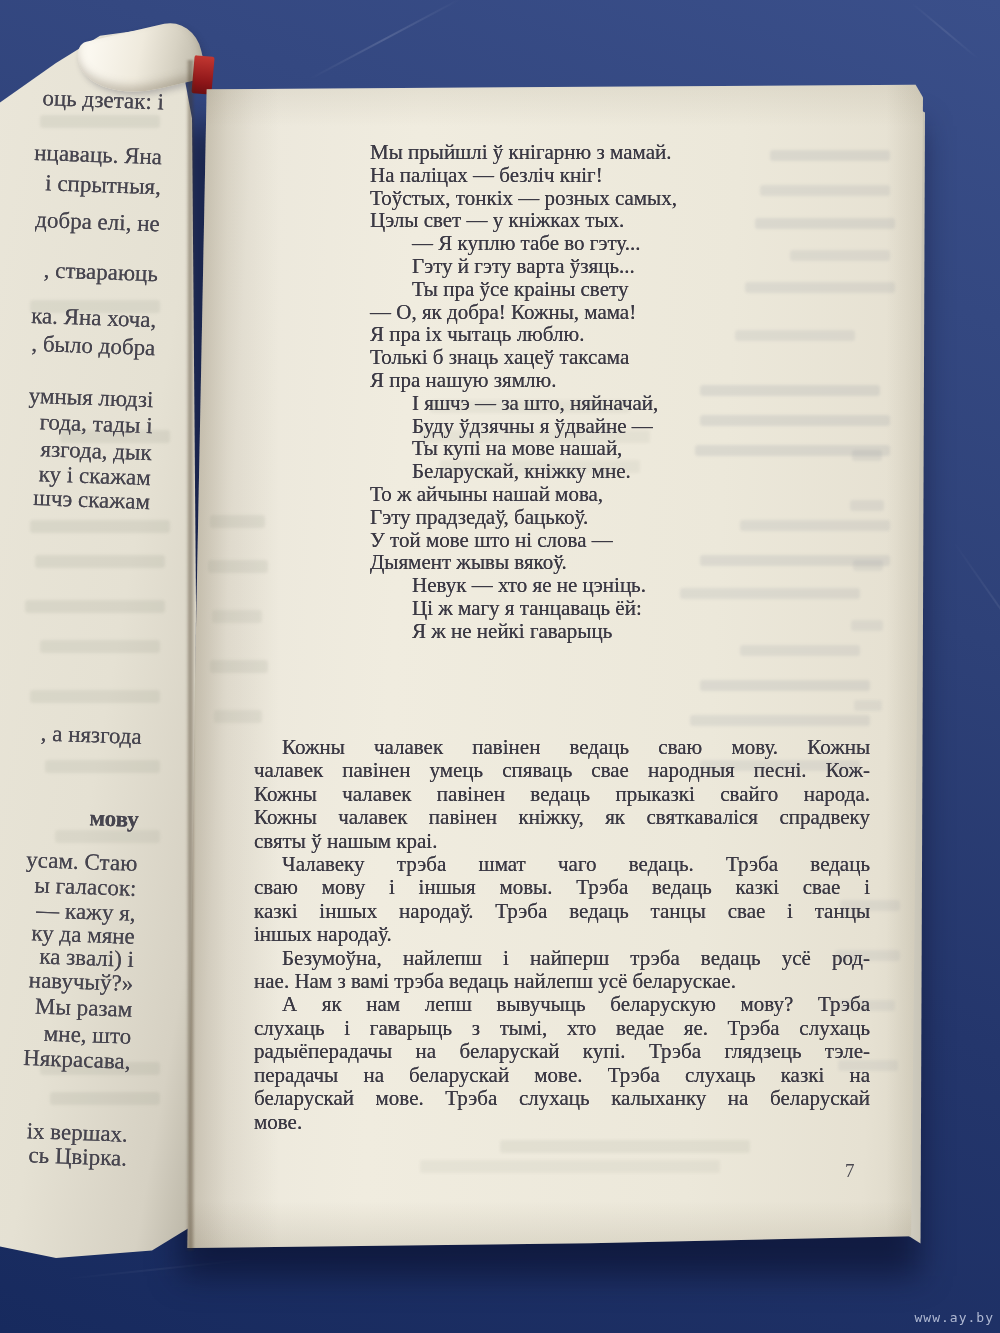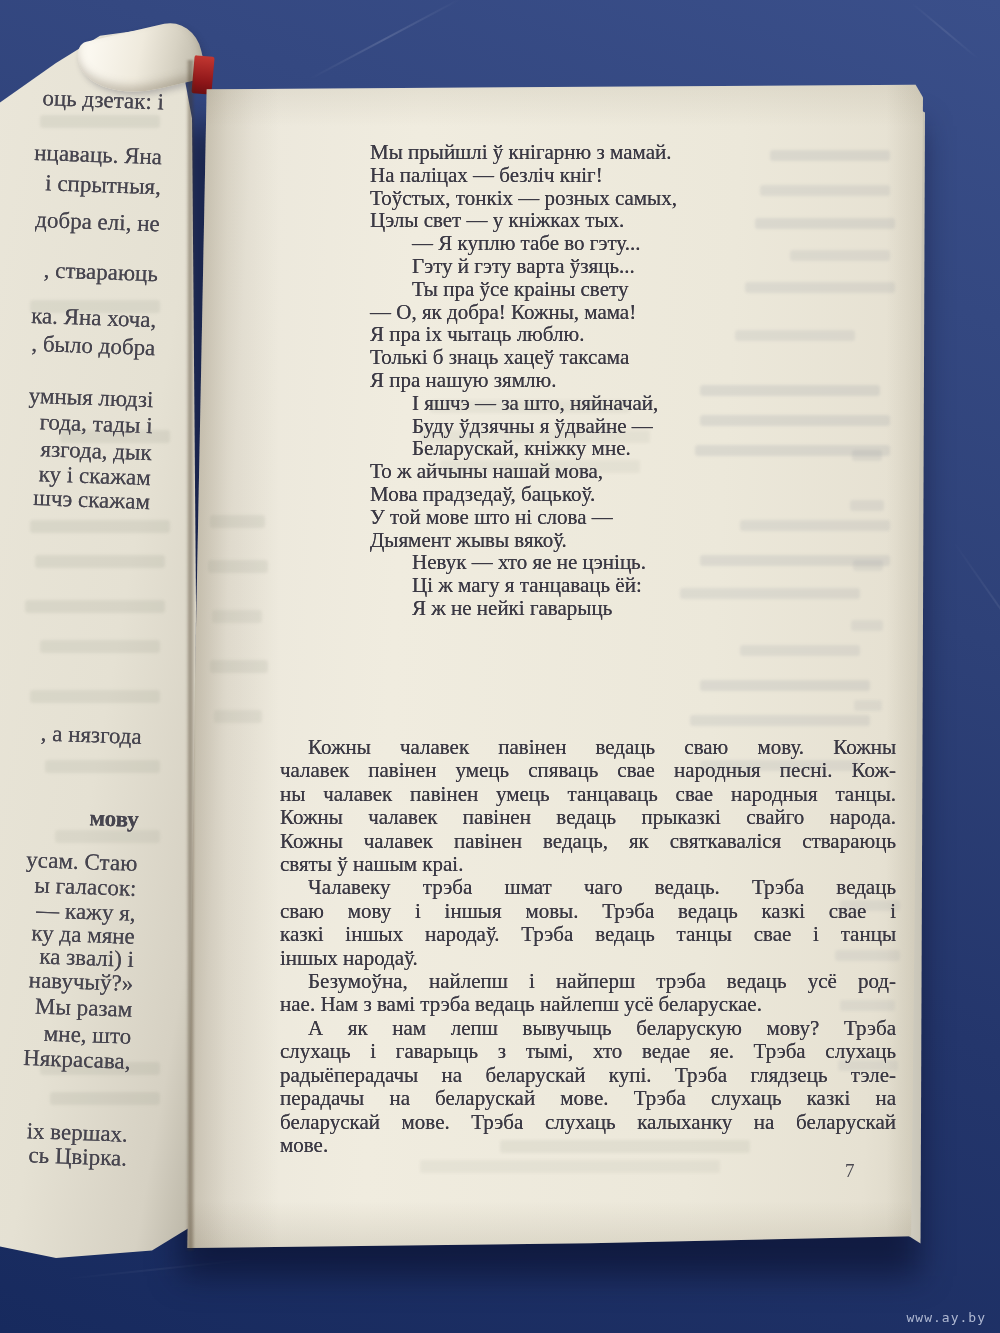--- a/index.html
+++ b/index.html
@@ -66,38 +66,38 @@
   .gutter{
     left:186px;top:60px;width:8px;height:1190px;
     background:linear-gradient(90deg,transparent,rgba(70,55,35,.45) 50%,rgba(70,55,35,.15));
     filter:blur(1.2px);
   }
 
   
   .textlayer{position:absolute;inset:0;color:#3b3944;}
   .poem{position:absolute;left:370px;top:141px;font-size:21px;line-height:22.8px;white-space:nowrap;text-shadow:0 0 .45px currentColor;}
   .poem-line.ind{padding-left:42px;}
-  .prose{position:absolute;left:280px;top:736px;width:616px;font-size:21px;line-height:23.4px;text-shadow:0 0 .45px currentColor;}
+  .prose{position:absolute;left:254px;top:736px;width:616px;font-size:21px;line-height:23.4px;text-shadow:0 0 .45px currentColor;}
   .pline{text-align:justify;text-align-last:justify;}
   .pline.first{padding-left:28px;}
   .pline.last{text-align-last:left;}
   .pagenum{position:absolute;left:845px;top:1160px;font-size:19px;color:#4a4850;}
   .left-frags{
     position:absolute;left:0;top:0;width:186px;height:1270px;
     transform:rotate(2deg);transform-origin:180px 100px;
     font-size:23px;color:#47454f;text-shadow:0 0 .4px currentColor;
   }
   .frag{position:absolute;right:22px;white-space:nowrap;}
   .frag.bold{font-weight:bold;}
 
   
   .ghost{position:absolute;height:13px;background:#7d8474;opacity:.13;filter:blur(1.4px);border-radius:3px;}
   .ghost.v{height:11px;background:#78808e;}
   .watermark{
-    position:absolute;right:14px;bottom:8px;
+    position:absolute;right:6px;bottom:8px;
     font-family:"DejaVu Sans Mono", monospace;font-size:13px;letter-spacing:1px;
     color:rgba(206,214,233,.82);
   }
 </style>
 </head>
 <body>
 
 <div class="abs" style="inset:0;">
   <div class="scratch s1"></div>
   <div class="scratch s2"></div>
@@ -203,36 +203,36 @@
       <div class="poem-line">Цэлы свет — у кніжках тых.</div>
       <div class="poem-line ind">— Я куплю табе во гэту...</div>
       <div class="poem-line ind">Гэту й гэту варта ўзяць...</div>
       <div class="poem-line ind">Ты пра ўсе краіны свету</div>
       <div class="poem-line">— О, як добра! Кожны, мама!</div>
       <div class="poem-line">Я пра іх чытаць люблю.</div>
       <div class="poem-line">Толькі б знаць хацеў таксама</div>
       <div class="poem-line">Я пра нашую зямлю.</div>
       <div class="poem-line ind">І яшчэ — за што, няйначай,</div>
       <div class="poem-line ind">Буду ўдзячны я ўдвайне —</div>
+      <div class="poem-line ind">Ты купі на мове нашай,</div>
       <div class="poem-line ind">Беларускай, кніжку мне.</div>
       <div class="poem-line">То ж айчыны нашай мова,</div>
-      <div class="poem-line">Мова прадзедаў, бацькоў.</div>
+      <div class="poem-line">Гэту прадзедаў, бацькоў.</div>
       <div class="poem-line">У той мове што ні слова —</div>
       <div class="poem-line">Дыямент жывы вякоў.</div>
       <div class="poem-line ind">Невук — хто яе не цэніць.</div>
       <div class="poem-line ind">Ці ж магу я танцаваць ёй:</div>
       <div class="poem-line ind">Я ж не нейкі гаварыць</div>
     </div>
   <div class="prose">
       <div>
         <div class="pline first">Кожны чалавек павінен ведаць сваю мову. Кожны</div>
         <div class="pline">чалавек павінен умець спяваць свае народныя песні. Кож-</div>
-        <div class="pline">ны чалавек павінен умець танцаваць свае народныя танцы.</div>
         <div class="pline">Кожны чалавек павінен ведаць прыказкі свайго народа.</div>
-        <div class="pline">Кожны чалавек павінен ведаць, як святкаваліся ствараюць</div>
+        <div class="pline">Кожны чалавек павінен кніжку, як святкаваліся спрадвеку</div>
         <div class="pline last">святы ў нашым краі.</div>
       </div>
       <div>
         <div class="pline first">Чалавеку трэба шмат чаго ведаць. Трэба ведаць</div>
         <div class="pline">сваю мову і іншыя мовы. Трэба ведаць казкі свае і</div>
         <div class="pline">казкі іншых народаў. Трэба ведаць танцы свае і танцы</div>
         <div class="pline last">іншых народаў.</div>
       </div>
       <div>
         <div class="pline first">Безумоўна, найлепш і найперш трэба ведаць усё род-</div>

